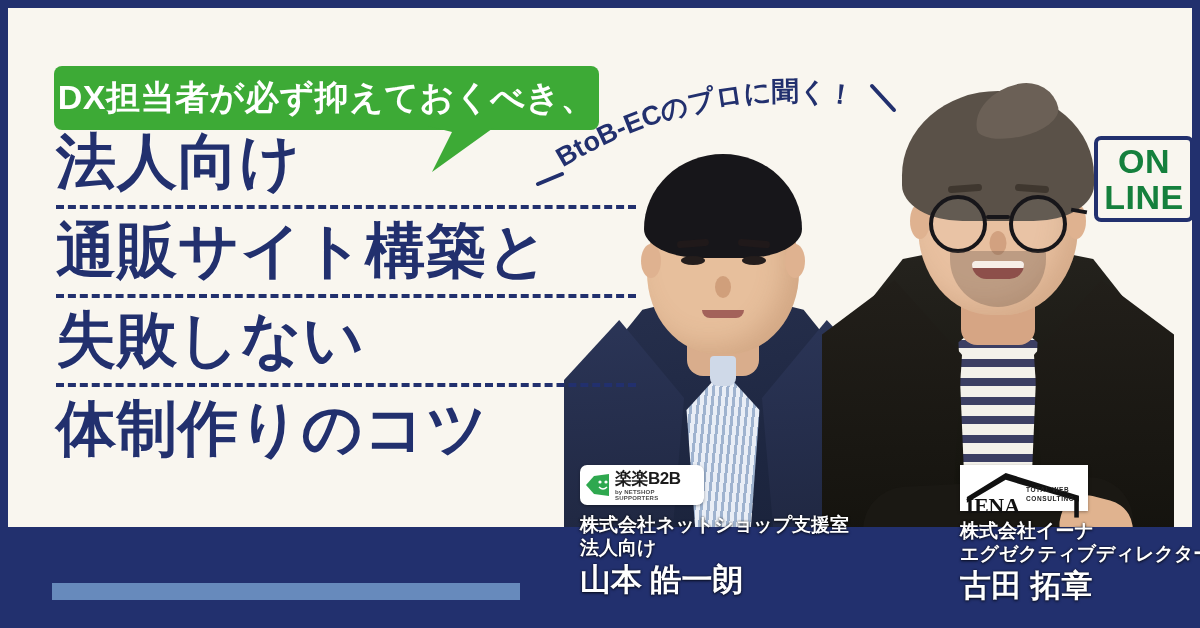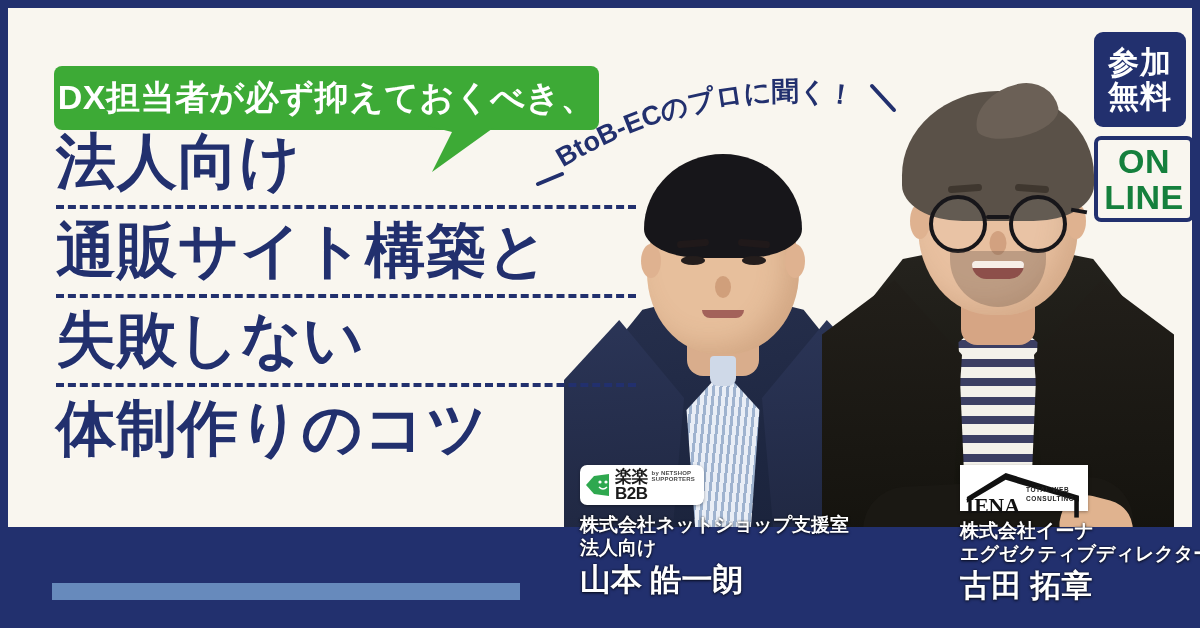--- a/index.html
+++ b/index.html
@@ -276,21 +276,21 @@
     text-shadow:0 1px 3px rgba(0,0,0,.75),0 0 2px rgba(0,0,0,.6);
     white-space:nowrap;
   }
   
   .logo-rk{
     width:124px;height:40px;background:#FFFFFF;border-radius:7px;
     display:flex;align-items:center;padding:0 5px;box-sizing:border-box;
     box-shadow:0 1px 3px rgba(0,0,0,.35);
   }
   .rk-horn{width:26px;height:24px;flex:0 0 auto;margin-right:4px;}
-  .rk-txt{display:flex;flex-direction:row;line-height:1;}
+  .rk-txt{display:flex;flex-direction:column;line-height:1;}
   .rk-main{color:#1b1b1b;font-size:17px;font-weight:700;letter-spacing:-.5px;}
   .rk-sub{color:#4a4a4a;font-size:6px;font-weight:700;letter-spacing:.2px;margin-top:2px;}
   
   .logo-iena{
     width:112px;height:46px;background:#FFFFFF;
     position:relative;box-shadow:0 1px 3px rgba(0,0,0,.35);padding-left:16px;
   }
   .iena-svg{position:absolute;inset:0;}
   .iena-tag{
     position:absolute;right:4px;bottom:7px;width:58px;
@@ -380,24 +380,20 @@
     <div class="headline">
       <div class="hl-line">法人向け</div>
       <div class="hl-rule"></div>
       <div class="hl-line">通販サイト構築と</div>
       <div class="hl-rule"></div>
       <div class="hl-line">失敗しない</div>
       <div class="hl-rule"></div>
       <div class="hl-line">体制作りのコツ</div>
     </div>
 
-    <div class="badge-free">
-      <span>参加</span>
-      <span>無料</span>
-    </div>
     <div class="badge-online">
       <span>ON</span>
       <span>LINE</span>
     </div>
 
   </div>
 
   <div class="bottom-band"></div>
 
   <div class="date-hl"></div>

